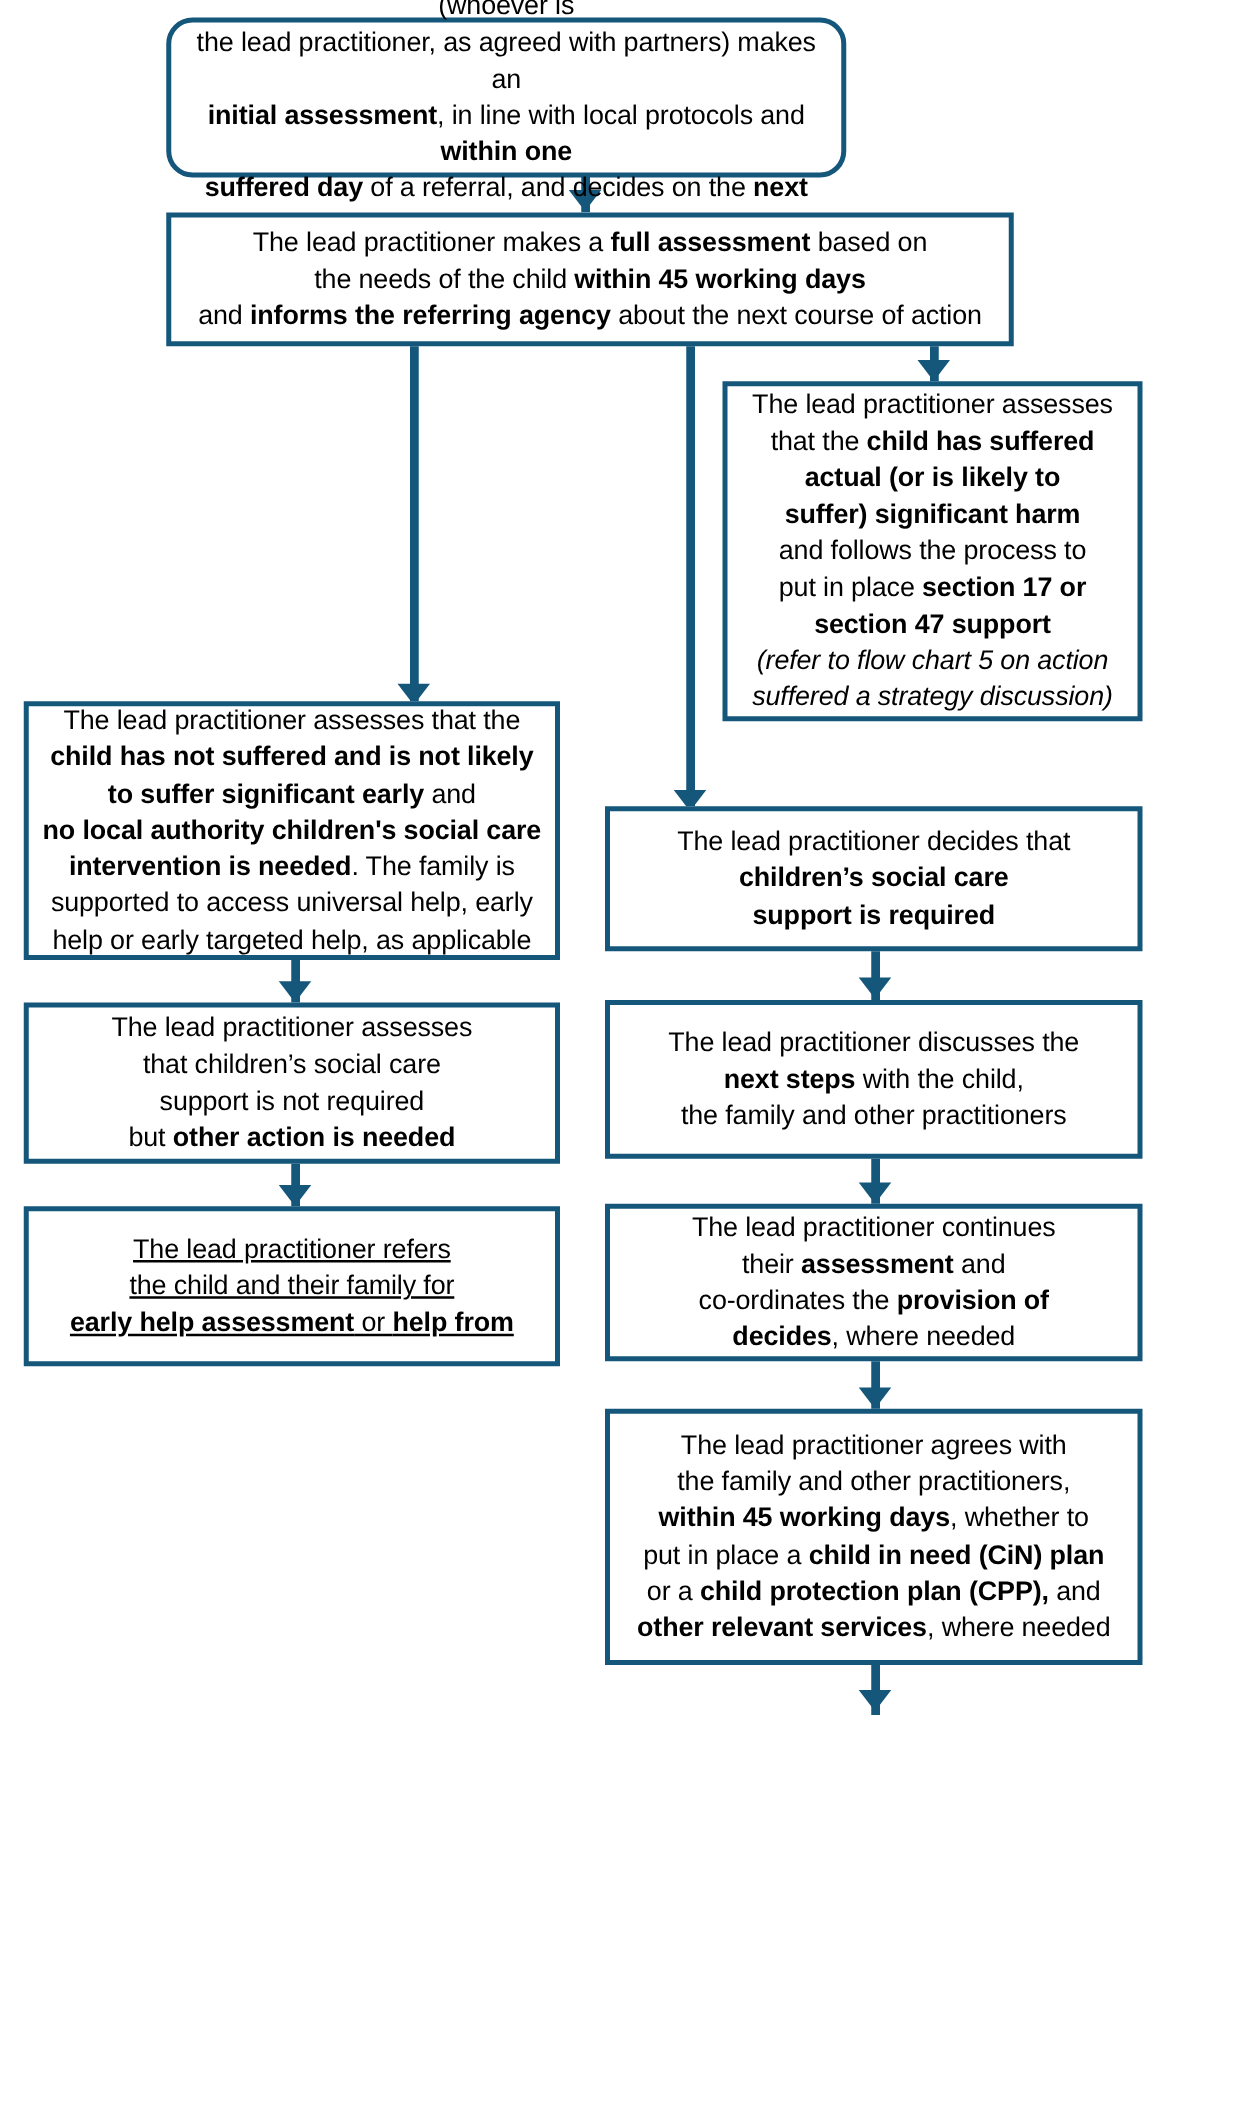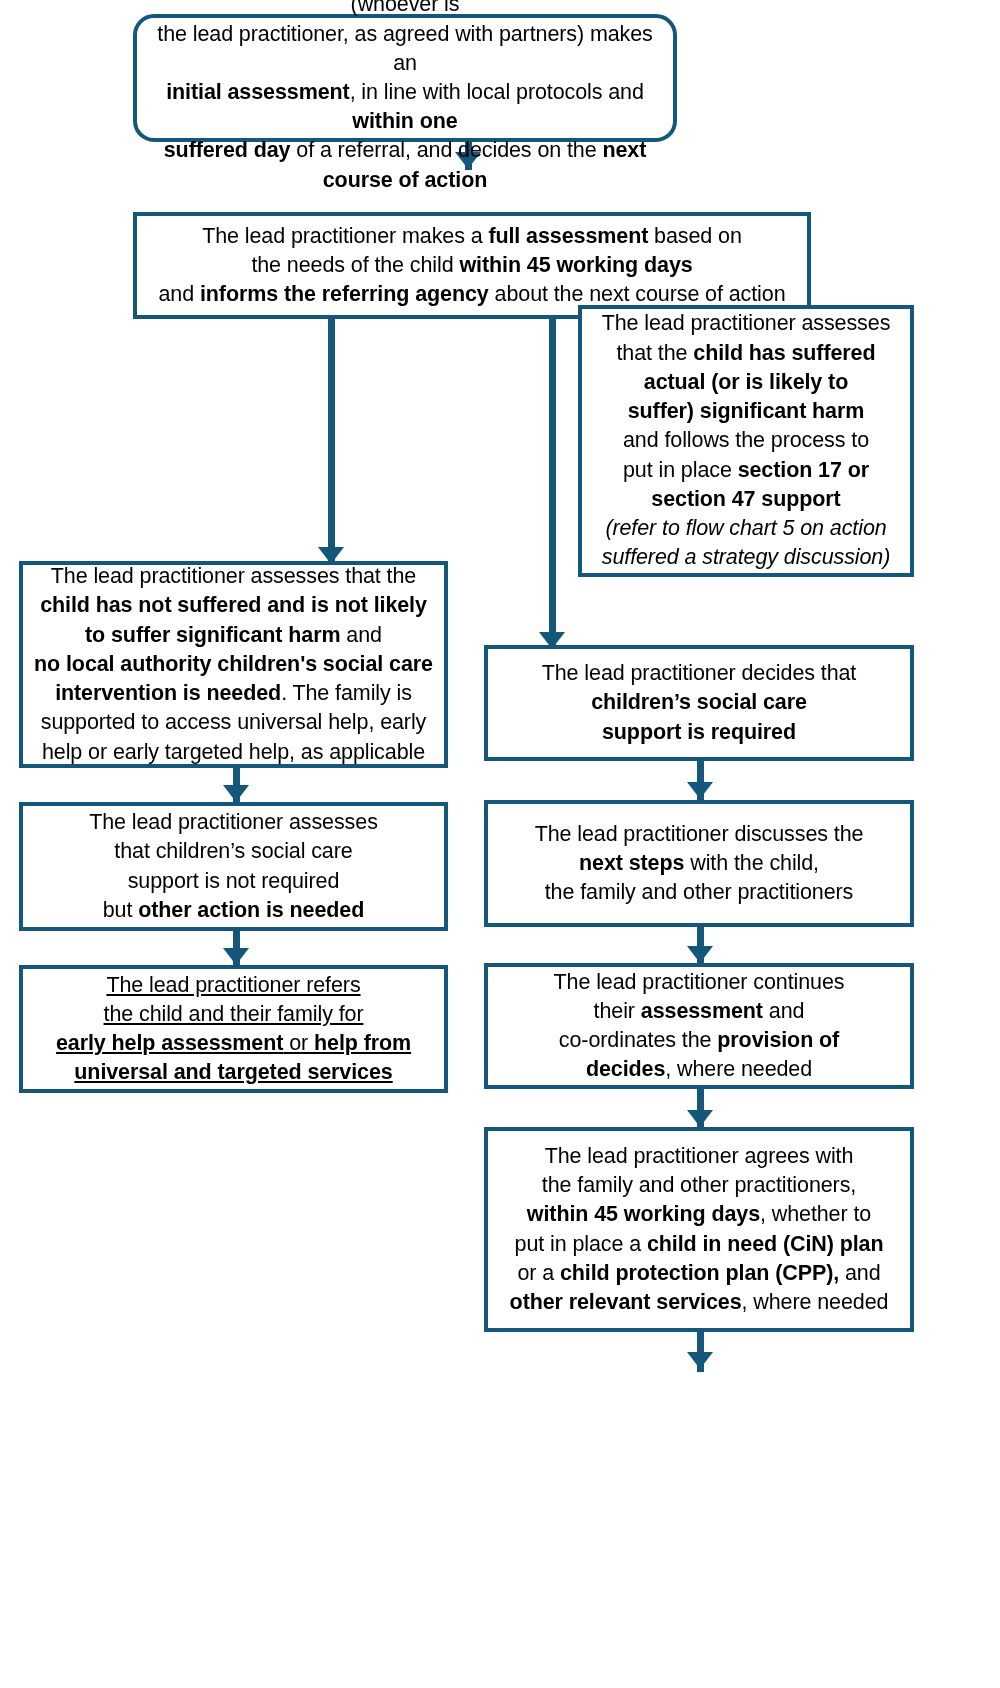--- a/index.html
+++ b/index.html
@@ -89,46 +89,46 @@
   <div class="edge edge-v" style="left:697px; top:1087px; height:42px;"></div>
   <div class="arrowhead" style="left:687px; top:1110px;"></div>
 
   <div class="edge edge-v" style="left:697px; top:1330px; height:42px;"></div>
   <div class="arrowhead" style="left:687px; top:1352px;"></div>
 
   <div class="node" style="left:133px; top:14px; width:544px; height:128px;border-radius:21px;">
     <span class="node-text">A social work qualified practice supervisor or manager (whoever is<br>the lead practitioner, as agreed with partners) makes an<br><b>initial assessment</b>, in line with local protocols and <b>within one</b><br><b>suffered day</b> of a referral, and decides on the <b>next course of action</b></span>
   </div>
 
-  <div class="node" style="left:133px; top:170px; width:678px; height:107px;margin-top:42px;">
+  <div class="node" style="left:133px; top:170px; width:678px; height:107px;">
     <span class="node-text">The lead practitioner makes a <b>full assessment</b> based on<br>the needs of the child <b>within 45 working days</b><br>and <b>informs the referring agency</b> about the next course of action</span>
   </div>
 
   <div class="node" style="left:578px; top:305px; width:336px; height:272px;">
     <span class="node-text">The lead practitioner assesses<br>that the <b>child has suffered</b><br><b>actual (or is likely to</b><br><b>suffer) significant harm</b><br>and follows the process to<br>put in place <b>section 17 or</b><br><b>section 47 support</b><br><i>(refer to flow chart 5 on action</i><br><i>suffered a strategy discussion)</i></span>
   </div>
 
   <div class="node" style="left:19px; top:561px; width:429px; height:207px;">
-    <span class="node-text">The lead practitioner assesses that the<br><b>child has not suffered and is not likely</b><br><b>to suffer significant harm</b> and<br><b>no local authority children's social care</b><br><b>intervention is needed</b>. The family is<br>supported to access universal help, early<br>help or early targeted help, as applicable</span>
+    <span class="node-text">The lead practitioner assesses that the<br><b>child has not suffered and is not likely</b><br><b>to suffer significant early</b> and<br><b>no local authority children's social care</b><br><b>intervention is needed</b>. The family is<br>supported to access universal help, early<br>help or early targeted help, as applicable</span>
   </div>
 
   <div class="node" style="left:484px; top:645px; width:430px; height:116px;">
     <span class="node-text">The lead practitioner decides that<br><b>children’s social care</b><br><b>support is required</b></span>
   </div>
 
   <div class="node" style="left:19px; top:802px; width:429px; height:129px;">
     <span class="node-text">The lead practitioner assesses<br>that children’s social care<br>support is not required<br>but <b>other action is needed</b></span>
   </div>
 
   <div class="node" style="left:484px; top:800px; width:430px; height:127px;">
     <span class="node-text">The lead practitioner discusses the<br><b>next steps</b> with the child,<br>the family and other practitioners</span>
   </div>
 
   <div class="node" style="left:19px; top:965px; width:429px; height:128px;text-decoration:underline;">
-    <span class="node-text">The lead practitioner refers<br>the child and their family for<br><b>early help assessment</b> or <b>help from</b><br><b>universal and targeted services</b></span>
+    <span class="node-text">The lead practitioner refers<br>the child and their family for<br><b>early help assessment</b> or <b>help from</b><br></span>
   </div>
 
   <div class="node" style="left:484px; top:963px; width:430px; height:126px;align-items:center;">
     <span class="node-text">The lead practitioner continues<br>their <b>assessment</b> and<br>co-ordinates the <b>provision of</b><br><b>decides</b>, where needed</span>
   </div>
 
   <div class="node" style="left:484px; top:1127px; width:430px; height:205px;justify-content:center;">
     <span class="node-text">The lead practitioner agrees with<br>the family and other practitioners,<br><b>within 45 working days</b>, whether to<br>put in place a <b>child in need (CiN) plan</b><br>or a <b>child protection plan (CPP),</b> and<br><b>other relevant services</b>, where needed</span>
   </div>
 

